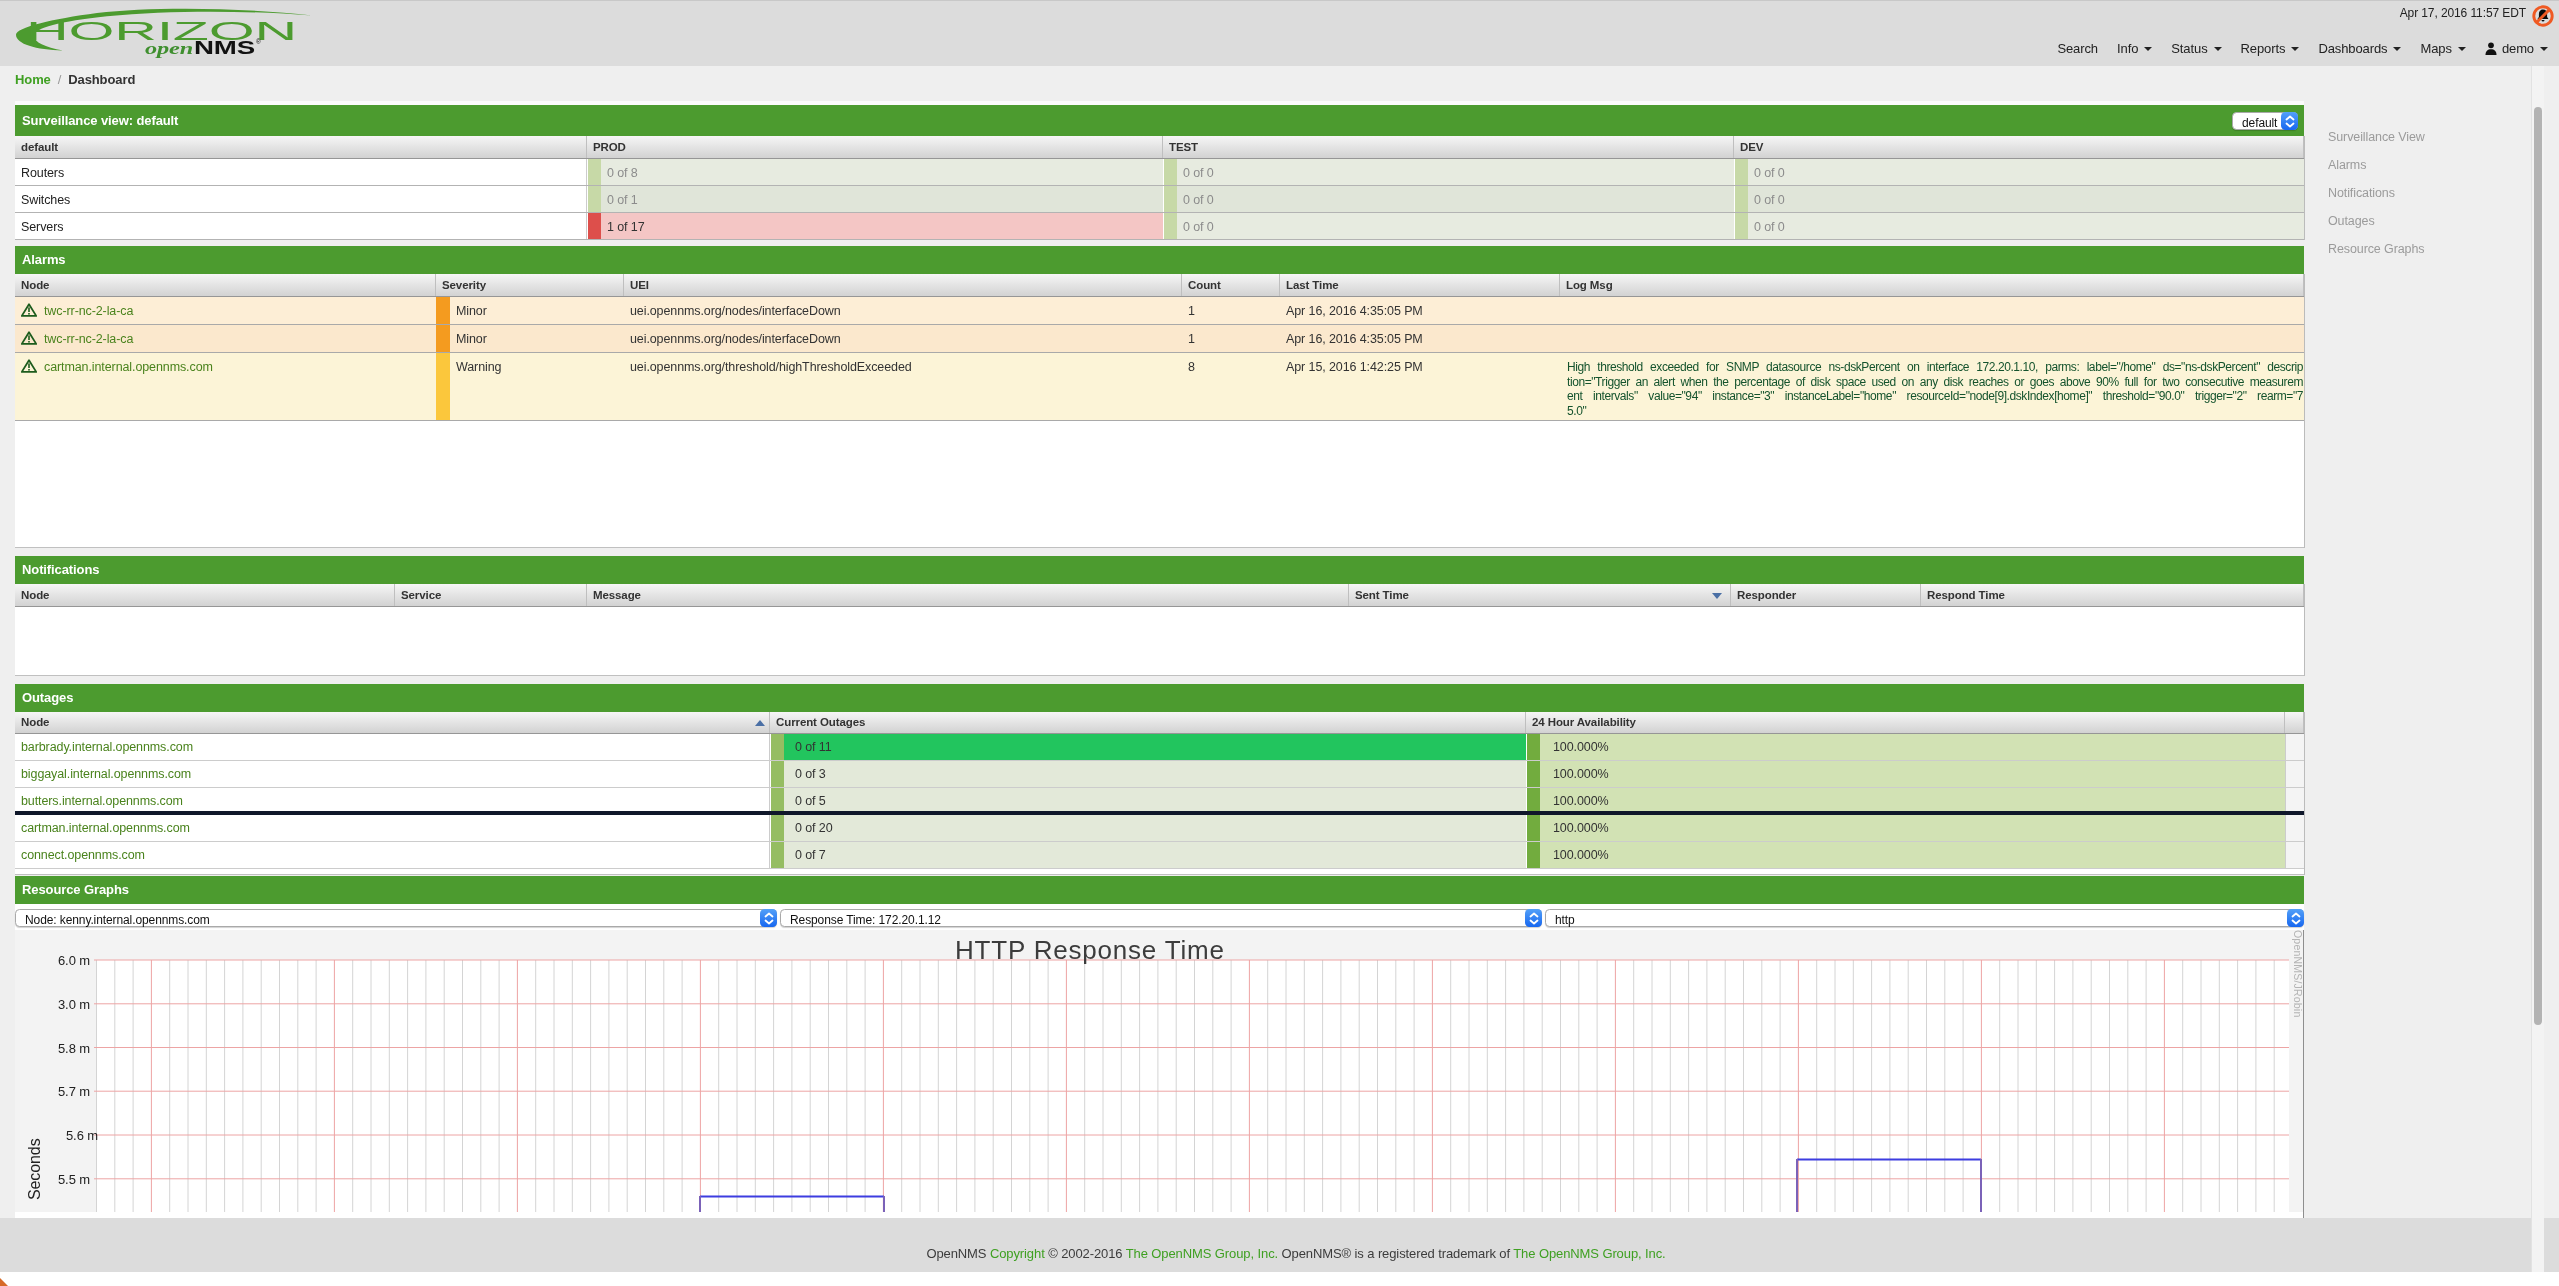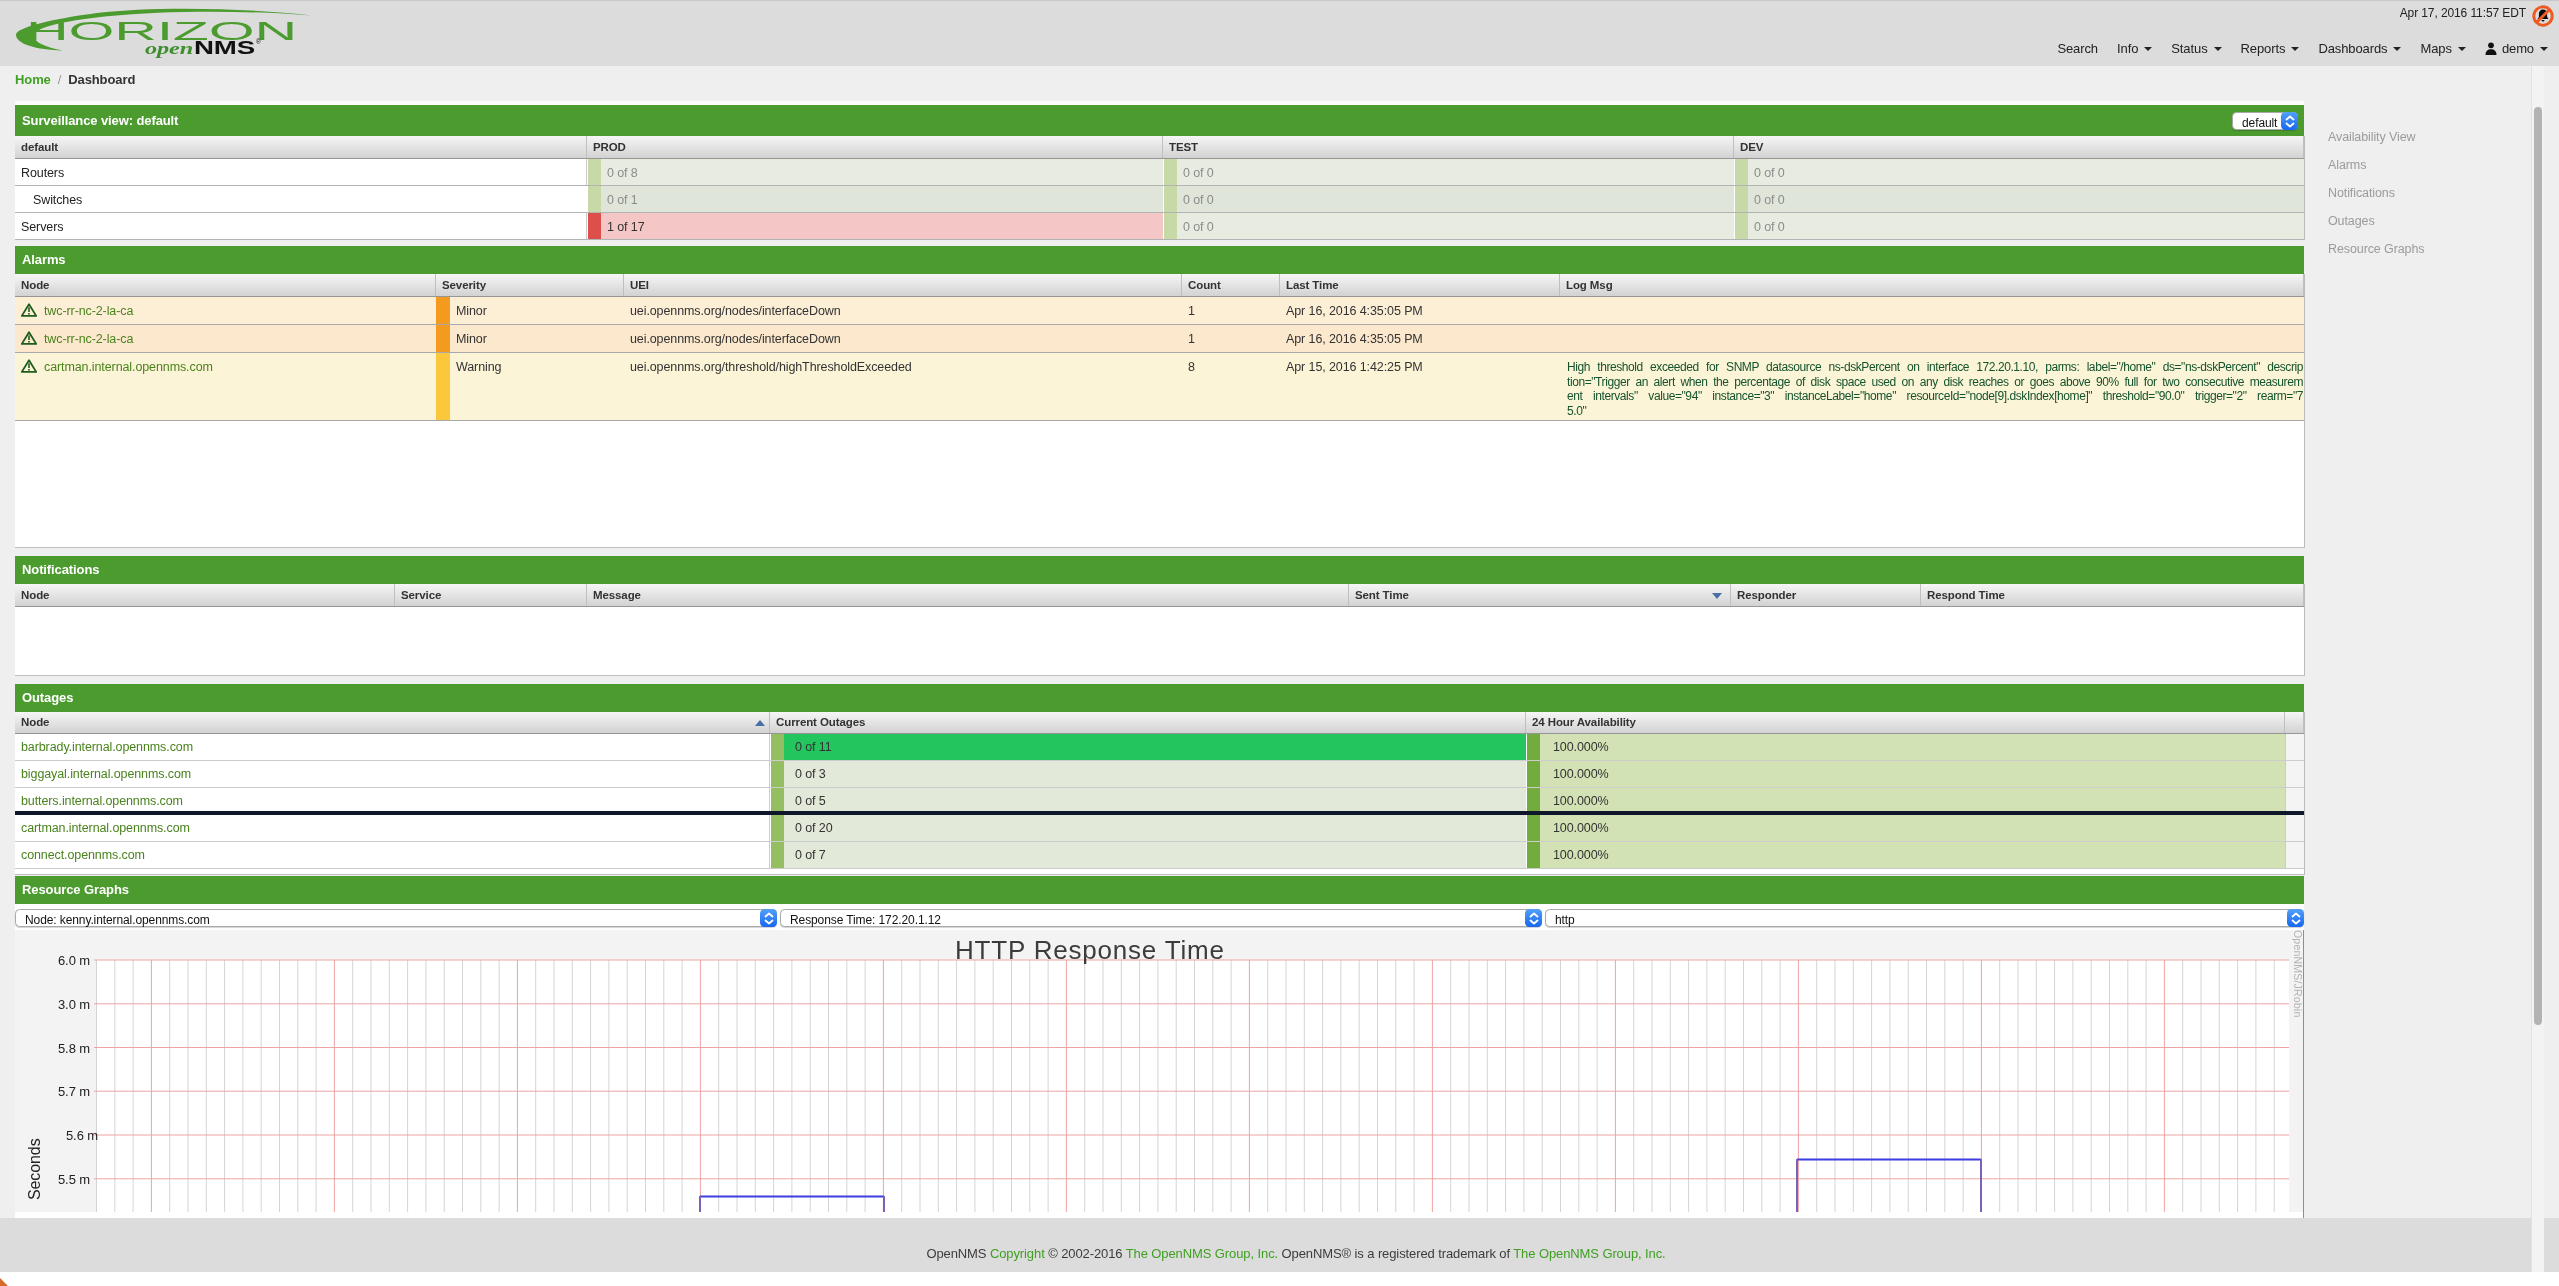--- a/index.html
+++ b/index.html
@@ -76,21 +76,21 @@
 <div class="cell" style="left:1149px;width:570px;background:#e7ebe0;">
       <div class="strip" style="background:#c7d9a7;"></div>
       <div style="position:absolute;left:19px;top:7px;font-size:12.5px;color:#8c8c8c;">0 of 0</div>
     </div>
 <div class="cell" style="left:1720px;width:569px;background:#e7ebe0;">
       <div class="strip" style="background:#c7d9a7;"></div>
       <div style="position:absolute;left:19px;top:7px;font-size:12.5px;color:#8c8c8c;">0 of 0</div>
     </div>
 </div>
 <div class="row" style="top:186px;height:27px;">
-<div class="cell" style="left:12px;width:572px;border-right:1px solid #ccc;font-size:12.5px;color:#222;">
+<div class="cell" style="left:0;width:572px;border-right:1px solid #ccc;font-size:12.5px;color:#222;">
       <div style="position:absolute;left:6px;top:7px;">Switches</div>
     </div>
 <div class="cell" style="left:573px;width:575px;background:#e0e5d9;">
       <div class="strip" style="background:#c7d9a7;"></div>
       <div style="position:absolute;left:19px;top:7px;font-size:12.5px;color:#8c8c8c;">0 of 1</div>
     </div>
 <div class="cell" style="left:1149px;width:570px;background:#e0e5d9;">
       <div class="strip" style="background:#c7d9a7;"></div>
       <div style="position:absolute;left:19px;top:7px;font-size:12.5px;color:#8c8c8c;">0 of 0</div>
     </div>
@@ -501,18 +501,18 @@
 <div class="abs" style="left:0;top:1040.5px;width:90px;text-align:right;font-size:13px;color:#222;">5.8 m</div>
 <div class="abs" style="left:0;top:1084.25px;width:90px;text-align:right;font-size:13px;color:#222;">5.7 m</div>
 <div class="abs" style="left:8px;top:1128.0px;width:90px;text-align:right;font-size:13px;color:#222;">5.6 m</div>
 <div class="abs" style="left:0;top:1171.75px;width:90px;text-align:right;font-size:13px;color:#222;">5.5 m</div>
 <div class="abs" style="left:26px;top:1200px;font-size:16px;color:#222;transform:rotate(-90deg);transform-origin:left top;">Seconds</div>
 <div class="abs" style="left:2292px;top:930px;font-size:10.5px;color:#b3b3b3;writing-mode:vertical-rl;letter-spacing:0.2px;">OpenNMS/JRobin</div>
 <div class="abs" style="left:0;top:1218px;width:2559px;height:54px;background:#dcdcdc;"></div>
 <div class="abs" style="left:0;top:1246px;width:2592px;text-align:center;font-size:13px;color:#3c3c3c;">OpenNMS <a class="glink">Copyright</a> © 2002-2016 <a class="glink">The OpenNMS Group, Inc.</a> OpenNMS® is a registered trademark of <a class="glink">The OpenNMS Group, Inc.</a></div>
 <div class="abs" style="left:0;top:1272px;width:2559px;height:14px;background:#fff;"></div>
 <div class="abs" style="left:0;top:1278px;width:0;height:0;border-bottom:8px solid #d66a28;border-right:8px solid transparent;"></div>
-<div class="abs" style="left:2328px;top:130px;font-size:12.5px;color:#9b9b9b;">Availability View</div>
+<div class="abs" style="left:2328px;top:130px;font-size:12.5px;color:#9b9b9b;">Surveillance View</div>
 <div class="abs" style="left:2328px;top:158px;font-size:12.5px;color:#9b9b9b;">Alarms</div>
 <div class="abs" style="left:2328px;top:186px;font-size:12.5px;color:#9b9b9b;">Notifications</div>
 <div class="abs" style="left:2328px;top:214px;font-size:12.5px;color:#9b9b9b;">Outages</div>
 <div class="abs" style="left:2328px;top:242px;font-size:12.5px;color:#9b9b9b;">Resource Graphs</div>
 <div class="abs" style="left:2531px;top:66px;width:13px;height:1206px;background:#f3f3f3;border-left:1px solid #e2e2e2;box-sizing:border-box;"></div>
 <div class="abs" style="left:2534px;top:107px;width:8px;height:918px;background:#b3b3b3;border-radius:4px;"></div>
 </body></html>

